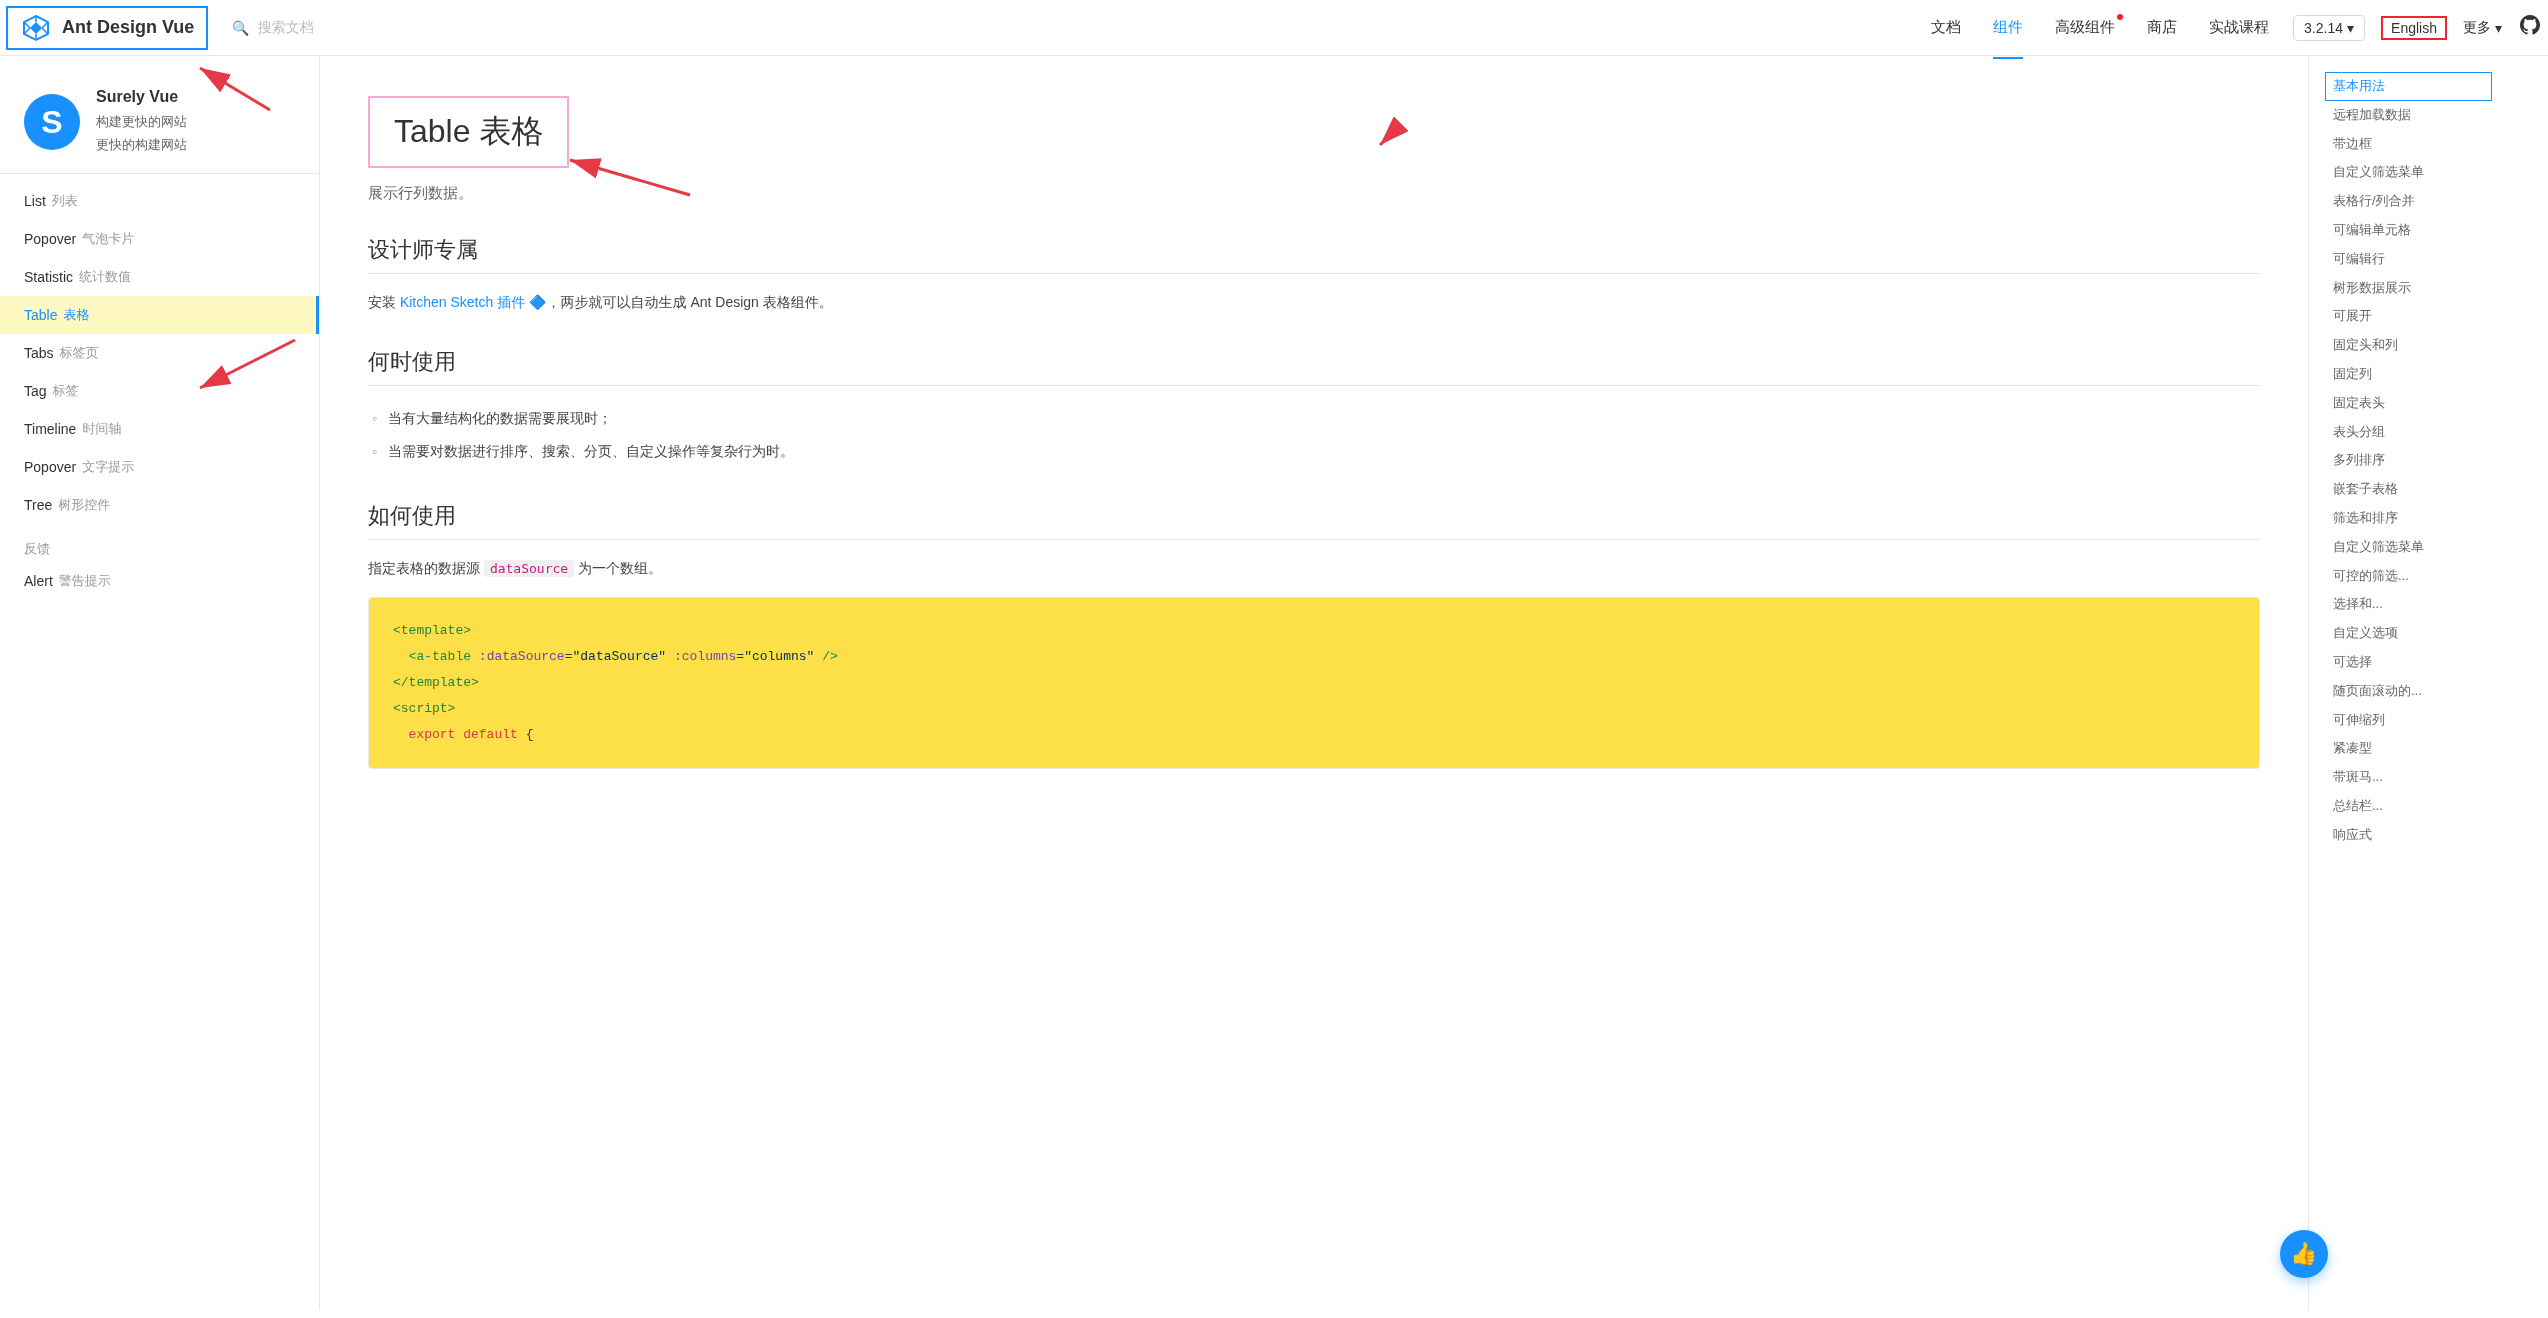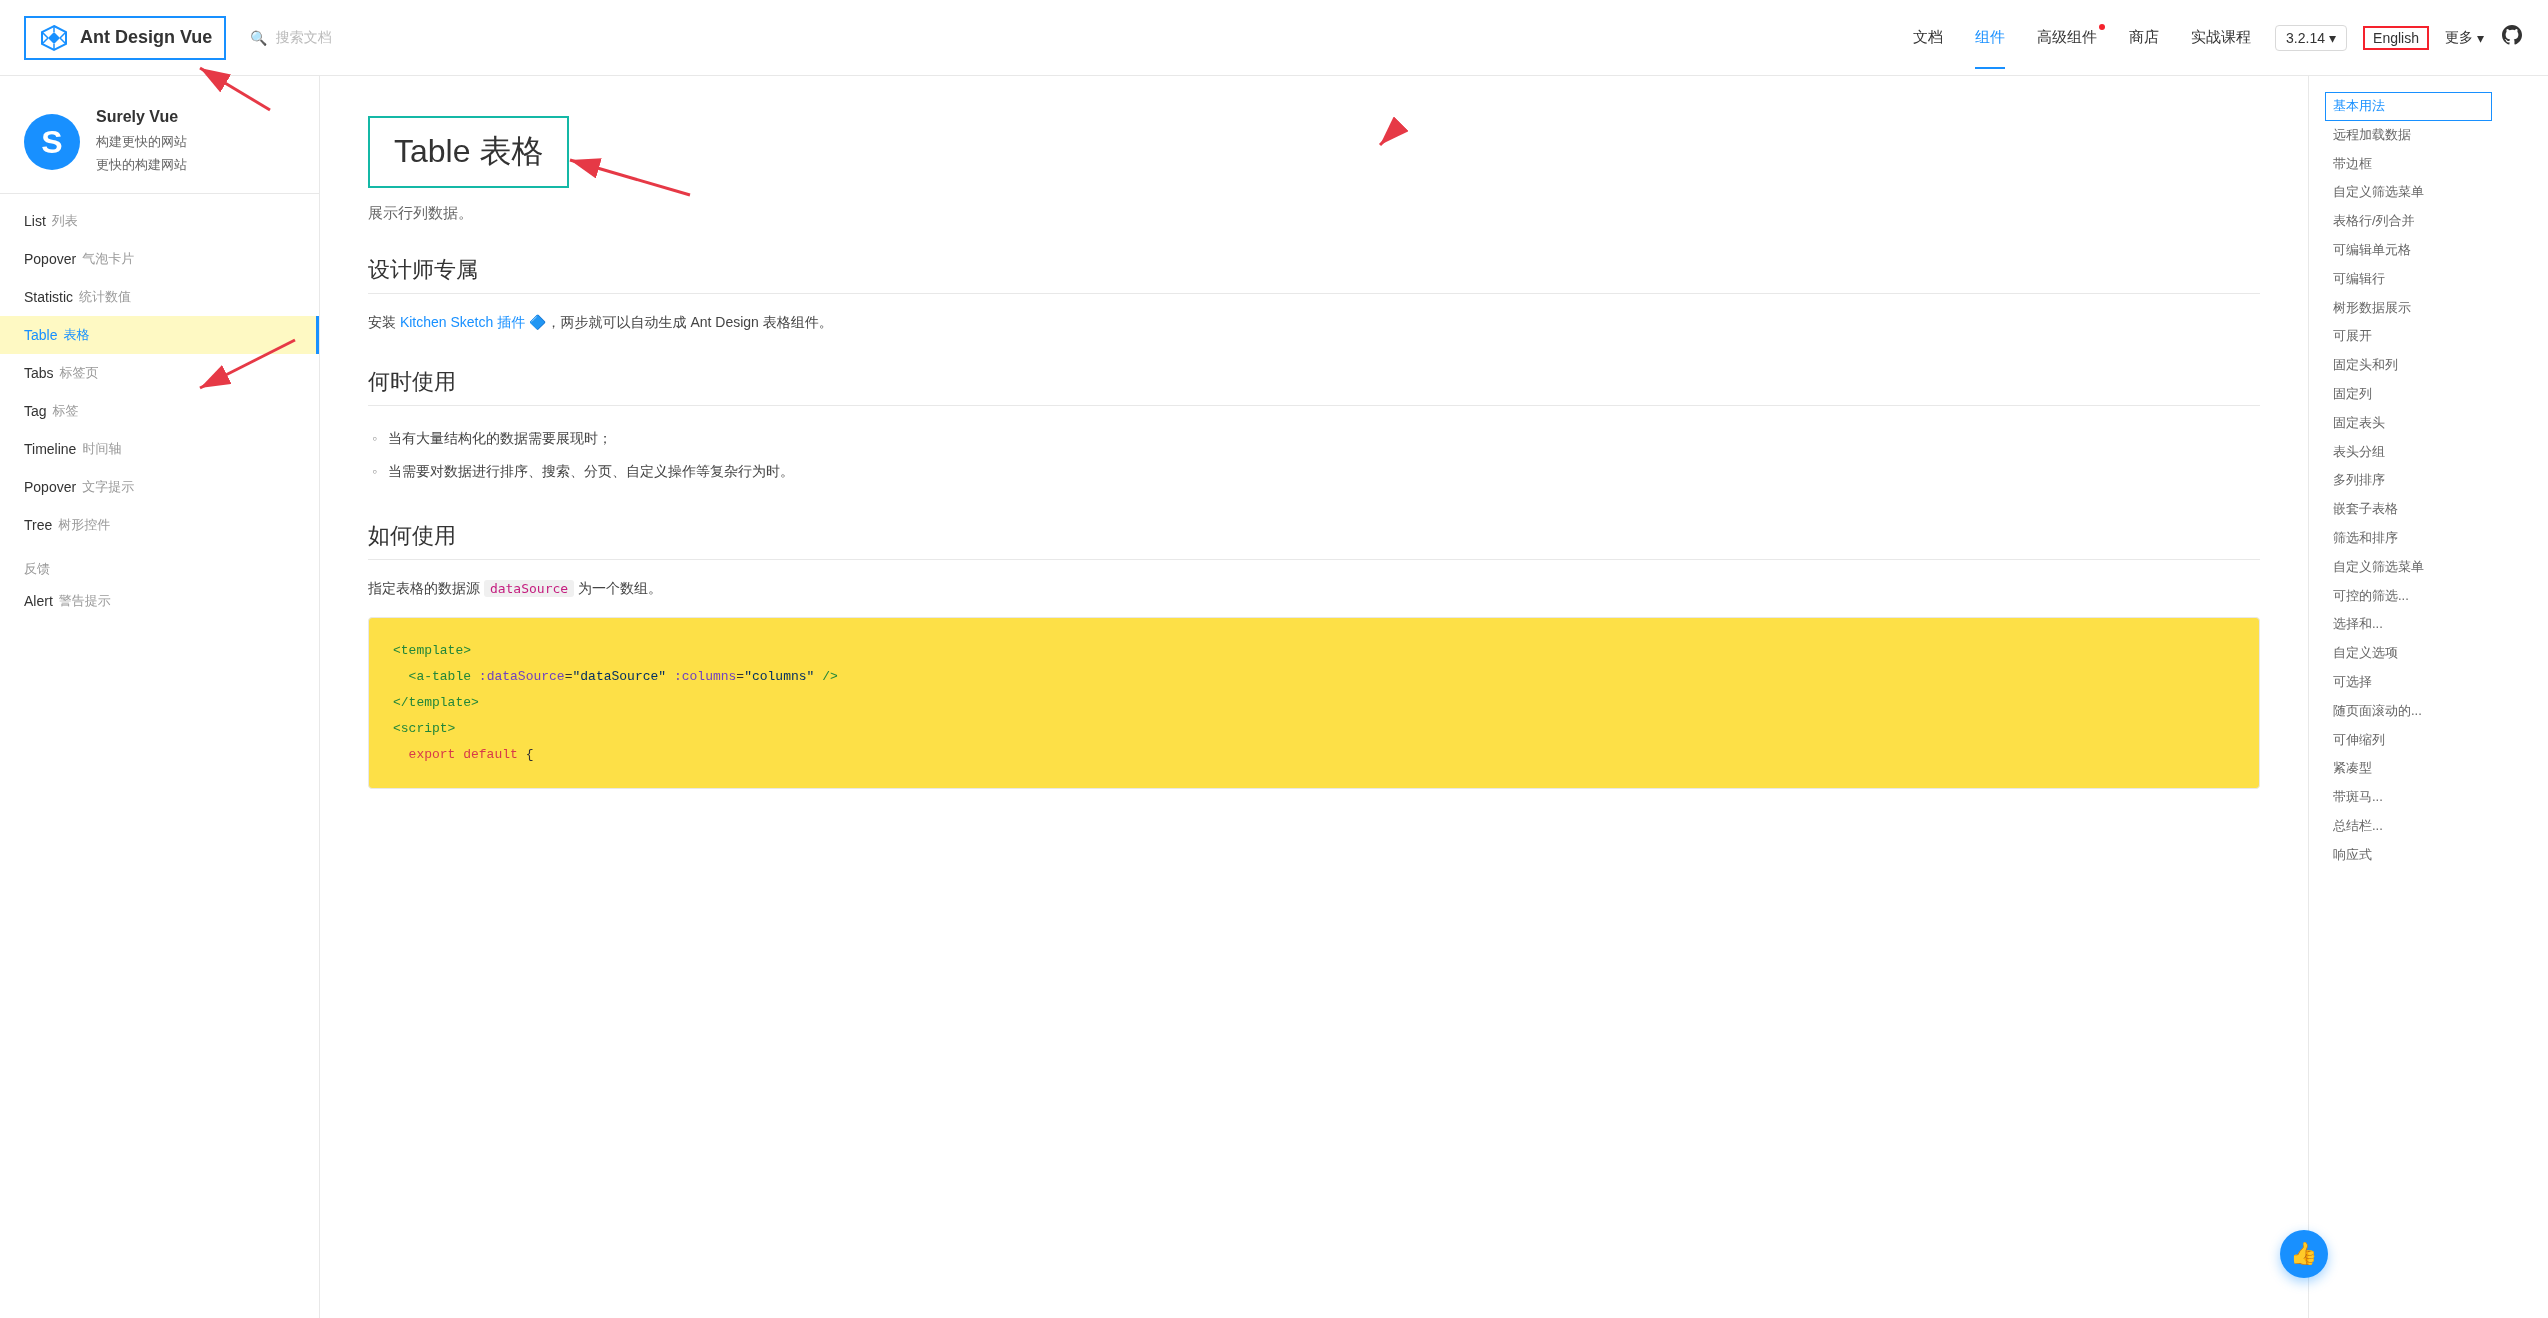--- a/index.html
+++ b/index.html
@@ -2,22 +2,22 @@
 <html><head>
   <meta charset="utf-8">
   <style>
     * { box-sizing: border-box; margin: 0; padding: 0; }
     body { font-family: -apple-system, BlinkMacSystemFont, 'Segoe UI', 'PingFang SC', 'Hiragino Sans GB', 'Microsoft YaHei', sans-serif; font-size: 14px; color: #333; background: #fff; overflow-x: hidden; }
 
     
     .header {
       display: flex;
       align-items: center;
-      height: 76px;
-      padding: 0 24px;
+      height: 56px;
+      padding: 0 6px;
       border-bottom: 1px solid #e8e8e8;
       background: #fff;
       position: sticky;
       top: 0;
       z-index: 100;
     }
     .logo-area {
       display: flex;
       align-items: center;
       gap: 10px;
@@ -193,21 +193,21 @@
       text-overflow: ellipsis;
     }
     .toc-item.active {
       color: #1890ff;
       border: 1px solid #1890ff;
       padding: 3px 7px;
     }
 
     
     .page-title-box {
-      border: 2px solid #14b8a6;
+      border: 2px solid #f9a8d4;
       display: inline-block;
       padding: 12px 24px;
       margin-bottom: 16px;
       position: relative;
     }
     .page-title {
       font-size: 32px;
       font-weight: 400;
       color: #333;
     }

